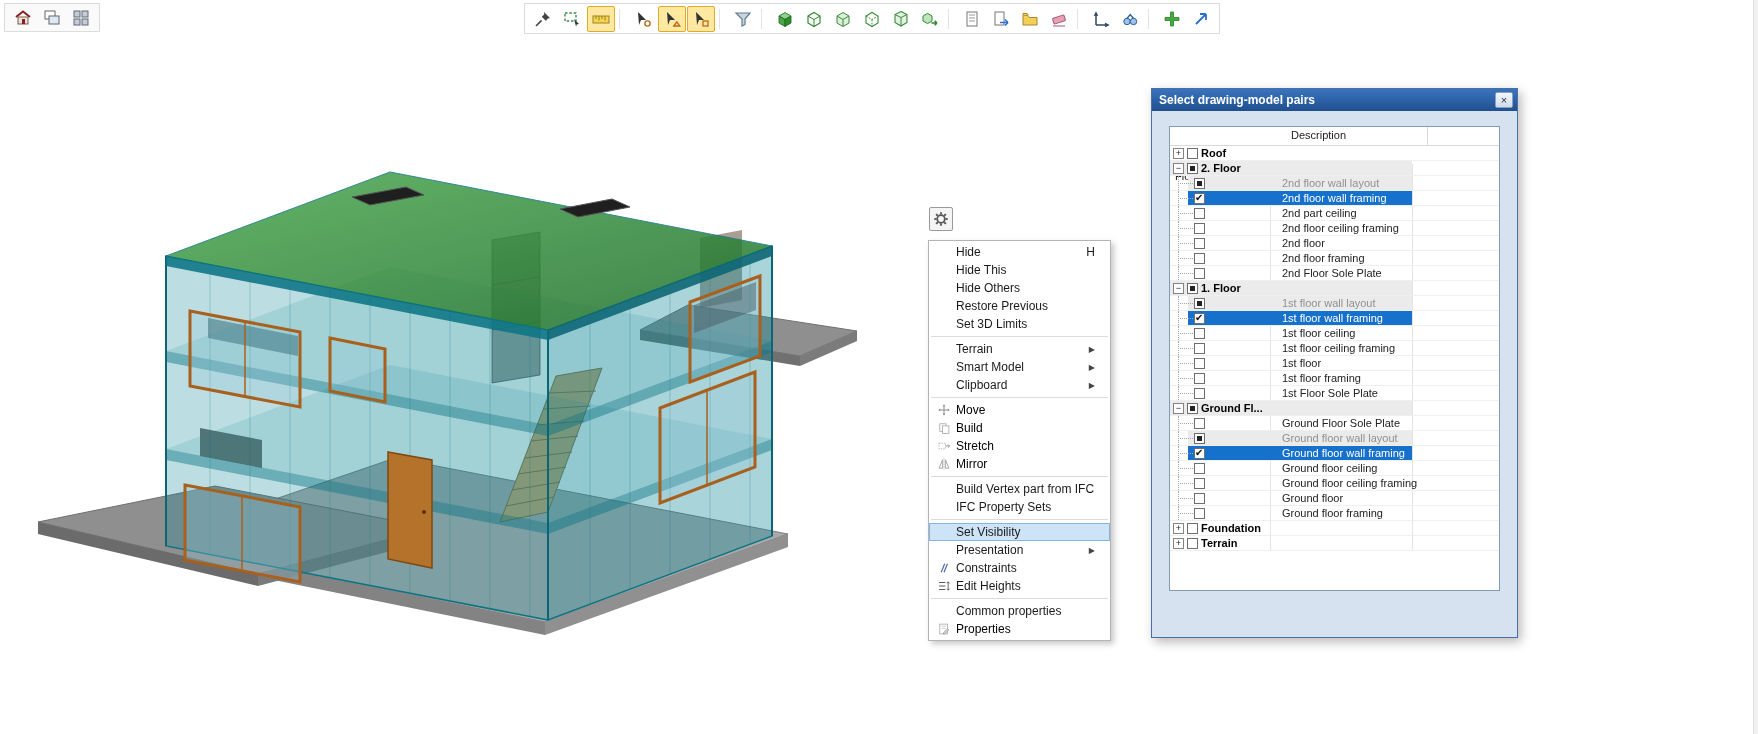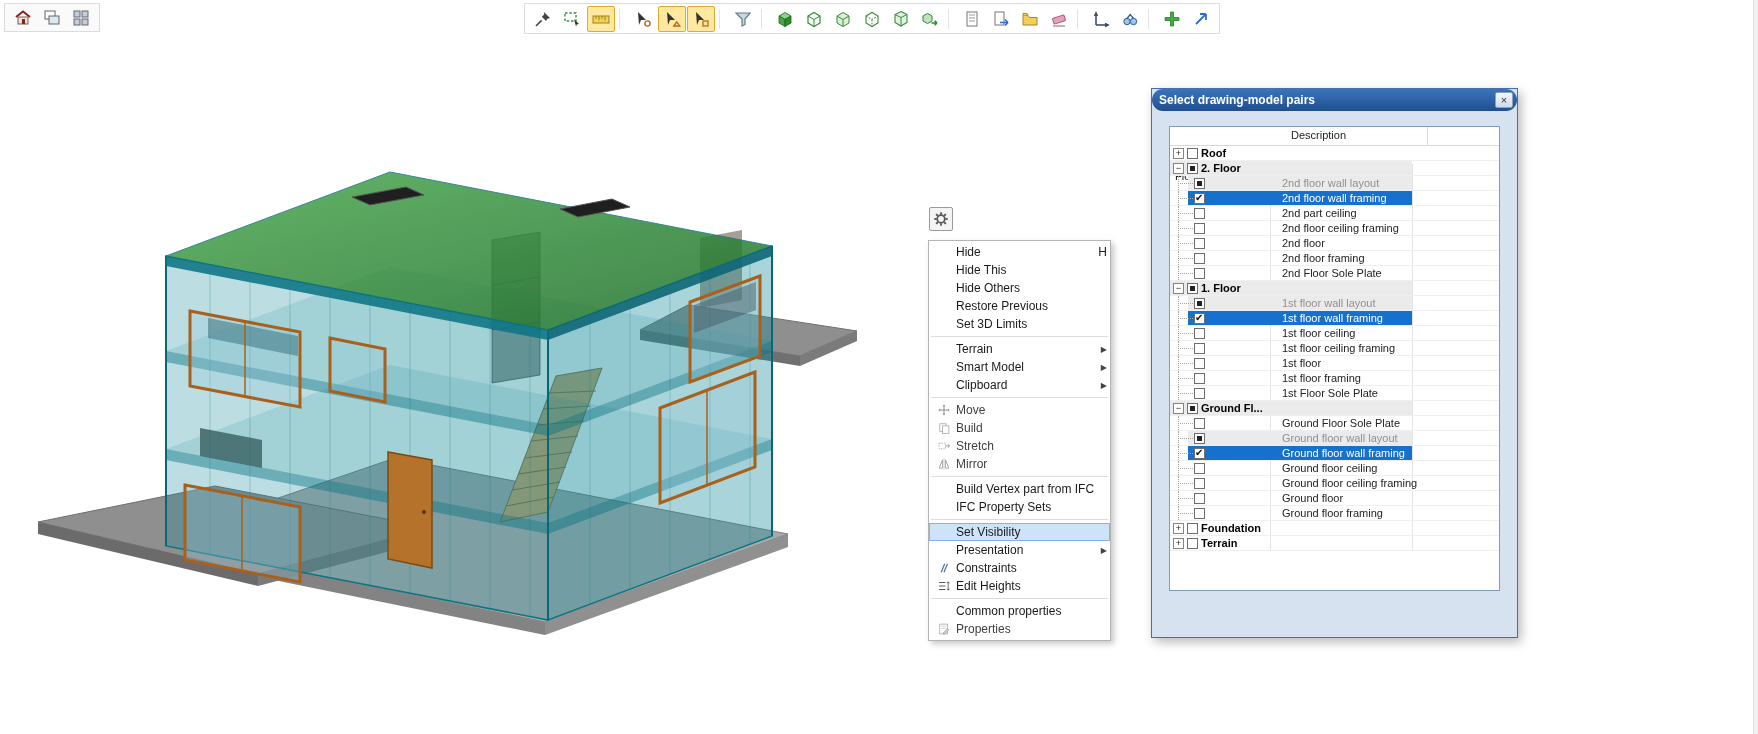--- a/index.html
+++ b/index.html
@@ -27,33 +27,33 @@
   .wall-r{fill:rgba(16,138,152,.36);}
   .band{fill:rgba(10,115,130,.45);}
   .edge{stroke:#0a6575;stroke-width:2;}
   .stud{stroke:rgba(12,110,125,.25);stroke-width:1;}
   .winf{fill:rgba(150,200,215,.30);stroke:#a8601c;stroke-width:3;}
   .mull{stroke:#a8601c;stroke-width:1.5;}
 
   
   .ctx-menu{position:absolute;left:928px;top:240px;width:181px;background:#fff;border:1px solid #b4b4b4;
             box-shadow:3px 3px 6px rgba(0,0,0,.22);padding:2px 0;z-index:7;font-size:12px;color:#1a1a1a;}
-  .m-item{height:18px;display:flex;align-items:center;padding:0 2px 0 3px;box-sizing:border-box;border:1px solid transparent;cursor:pointer;}
-  .m-item.disabled{color:#404040;cursor:default;}
+  .m-item{height:18px;display:flex;align-items:center;padding:0 14px 0 3px;box-sizing:border-box;border:1px solid transparent;cursor:pointer;}
+  .m-item.disabled{color:#000000;cursor:default;}
   .m-item.selected{background:var(--menu-hl,#cde3f7);border-color:var(--menu-hl-border,#86b4e0);}
   .m-ico{width:21px;display:flex;justify-content:center;flex:0 0 21px;}
   .m-label{flex:1;white-space:nowrap;overflow:hidden;padding-left:2px;}
   .m-extra{font-size:12px;padding-left:6px;}
   .m-arrow{font-family:"DejaVu Sans",sans-serif;font-size:8px;color:#444;padding-left:6px;}
   .m-sep{border-top:1px solid #dcdcdc;margin:3px 2px;}
 
   
   .dialog{position:absolute;left:1151px;top:88px;width:367px;height:550px;background:var(--dialog-bg,#d6e2f0);
           border:1px solid #4a6fa5;box-shadow:3px 4px 10px rgba(0,0,0,.28);z-index:8;box-sizing:border-box;}
-  .titlebar{height:22px;background:linear-gradient(var(--ttb1,#3a74bd),var(--ttb2,#1f4f8f));display:flex;align-items:center;padding:0 4px 0 7px;border-radius:11px;}
+  .titlebar{height:22px;background:linear-gradient(var(--ttb1,#3a74bd),var(--ttb2,#1f4f8f));display:flex;align-items:center;padding:0 4px 0 7px;}
   .titlebar .title{color:#fff;font-size:12px;font-weight:bold;flex:1;}
   .dlg-close{width:18px;height:16px;background:linear-gradient(#f4f7fb,#cfdcec);border:1px solid #8aa0bd;border-radius:2px;
              font-size:11px;line-height:13px;color:#333;display:flex;align-items:center;justify-content:center;cursor:pointer;padding:0;}
   .grid{position:absolute;left:17px;top:37px;width:331px;height:465px;background:#fff;border:1px solid #7f9db9;box-sizing:border-box;overflow:hidden;}
   .grid-head{position:relative;height:18px;border-bottom:1px solid #d9d9d9;font-size:11px;color:#222;}
   .gh-cell{position:absolute;top:0;height:18px;line-height:17px;padding-left:5px;border-right:1px solid #d9d9d9;box-sizing:border-box;}
   .gh-c1{left:0;width:100px;margin-top:41px;}
   .gh-c2{left:116px;width:142px;}
   .grid-body{position:relative;}
   .vline{position:absolute;top:18px;bottom:0;width:1px;background:#e4e4e4;}

